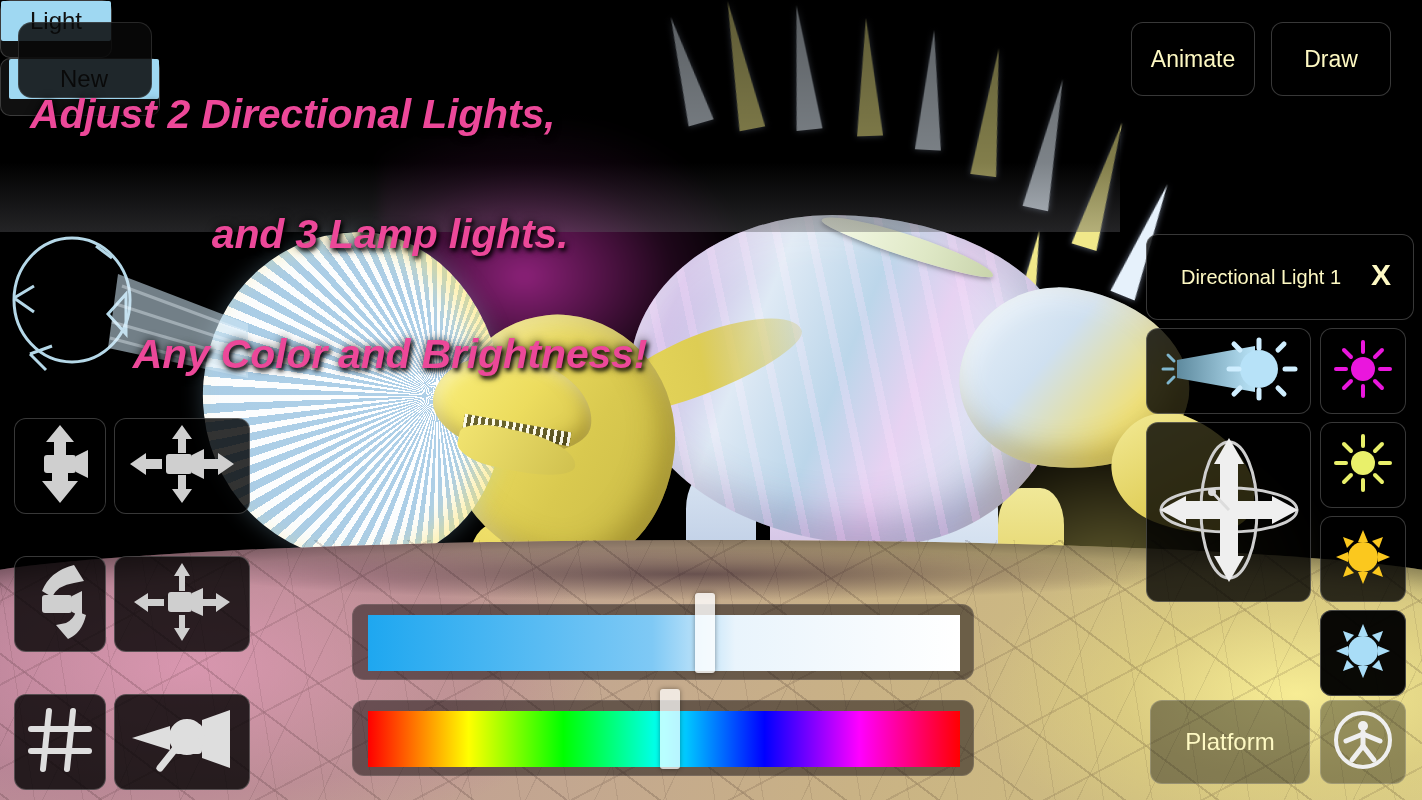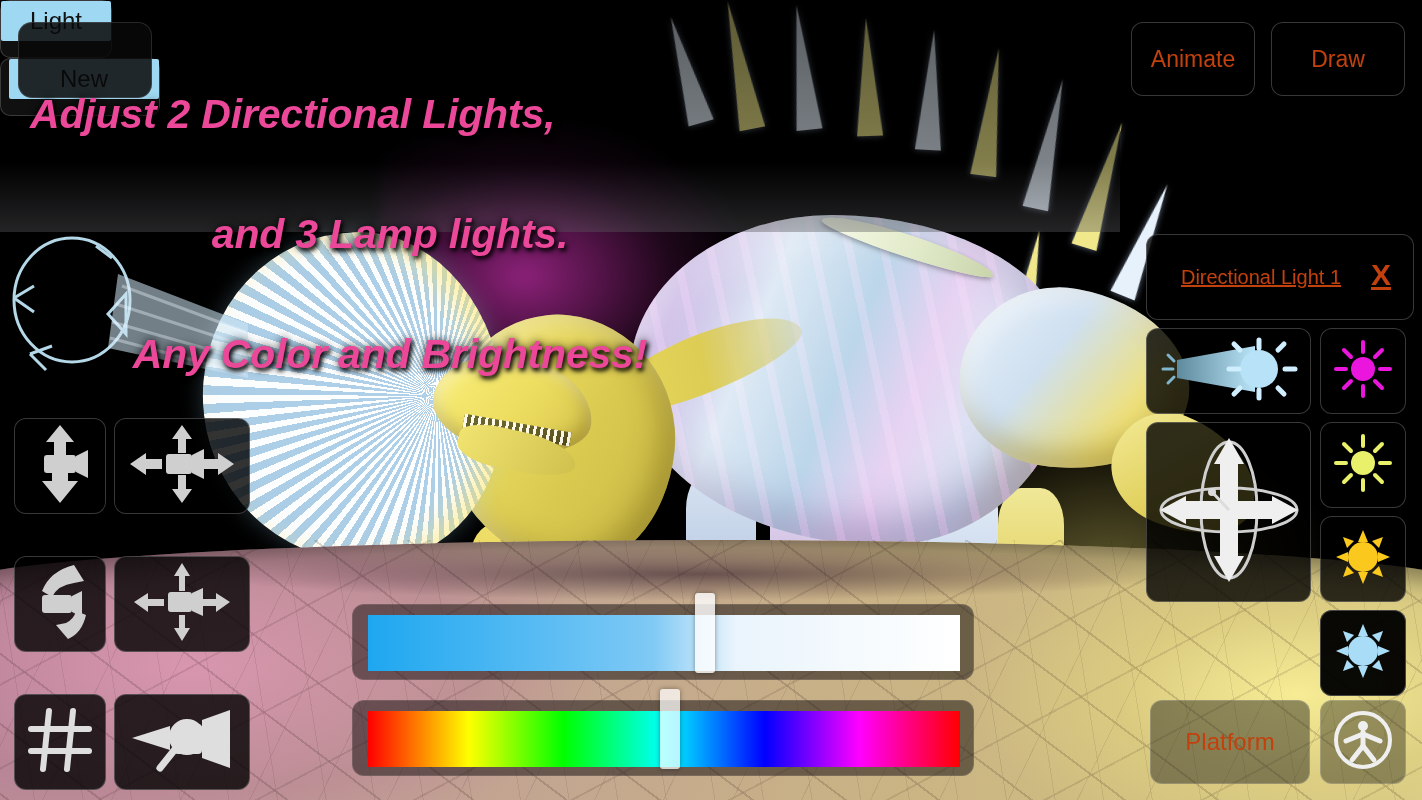--- a/index.html
+++ b/index.html
@@ -230,21 +230,21 @@
   }
 
   
   .overlay { position: absolute; inset: 0; }
 
   .panel-btn {
     position: absolute;
     background: rgba(0,0,0,0.80);
     border: 1px solid rgba(255,255,255,0.22);
     border-radius: 12px;
-    color: #c2410c;
+    color: #fef9c3;
     display: flex;
     align-items: center;
     justify-content: center;
     cursor: pointer;
     user-select: none;
   }
 
   
   #title-box {
     position: absolute;
@@ -267,30 +267,29 @@
     letter-spacing: -0.2px;
     white-space: pre-line;
     pointer-events: none;
   }
   #headline .l1 { display: block; text-align: left; }
   #headline .l2 { display: block; text-align: center; }
   #headline .l3 { display: block; text-align: center; }
 
   
   #btn-animate { left: 1131px; top: 22px; width: 124px; height: 74px; font-size: 23px; }
-  #btn-draw    { left: 1271px; top: 22px; width: 134px; height: 74px; font-size: 23px; }
+  #btn-draw    { left: 1271px; top: 22px; width: 120px; height: 74px; font-size: 23px; }
 
   
   #light-header {
     left: 1146px; top: 234px; width: 268px; height: 86px;
     border-radius: 12px;
     justify-content: space-between;
     padding: 0 16px 0 10px;
     cursor: default;
-    text-decoration: underline;
   }
   #light-title {
     font-size: 20px; line-height: 25px; text-align: center; flex: 1;
     text-shadow: 0 1px 3px #000;
   }
   #light-close { font-size: 30px; font-weight: bold; padding: 0 6px 4px 6px; cursor: pointer; }
 
   
   #btn-light-type { left: 1146px; top: 328px; width: 165px; height: 86px; }
   

